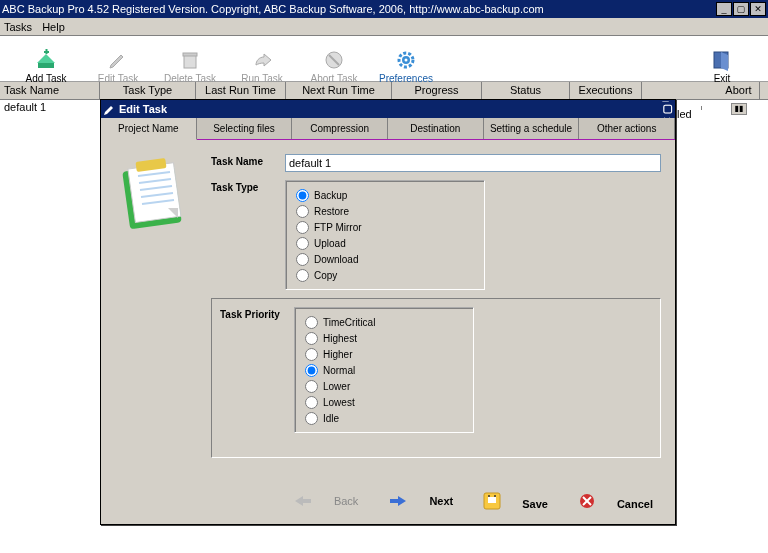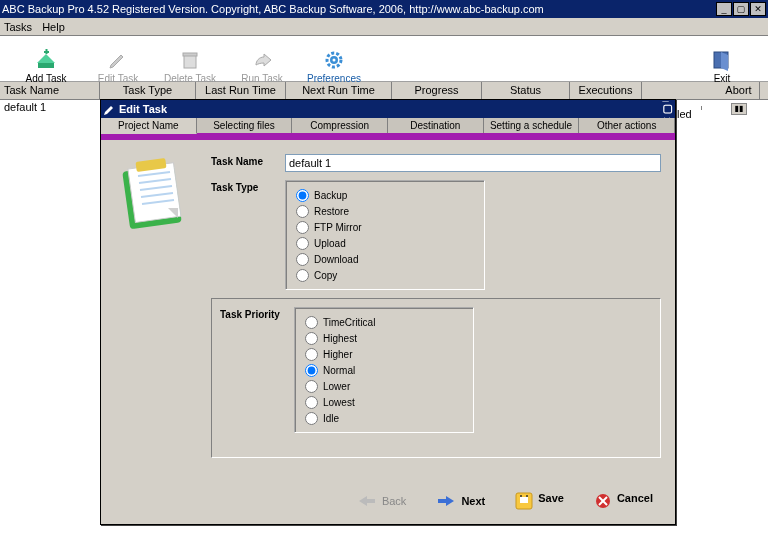--- a/index.html
+++ b/index.html
@@ -25,37 +25,37 @@
 .col-nextrun { width: 106px; }
 .col-progress { width: 90px; }
 .col-status { width: 88px; }
 .col-exec { width: 72px; }
 .col-enabled { width: 60px; margin-top: 24px; }
 .col-abort { width: 42px; margin-left: 16px; }
 .abort-btn { width: 16px; height: 12px; border: 1px solid #888; background: #d4d0c8; display: inline-flex; align-items: center; justify-content: center; font-size: 8px; }
 .dialog { position: absolute; left: 100px; top: 99px; width: 576px; background: #d4d0c8; border: 1px solid #000; box-shadow: 1px 1px 0 #404040; }
 .dialog-title { background: #0a246a; color: #fff; height: 18px; display: flex; align-items: center; padding: 0 2px; font-size: 11px; font-weight: bold; }
 .dialog-title .t { flex: 1; padding-left: 2px; }
-.tabstrip { display: flex; background: #c8c4bc; height: 22px; border-bottom: 7px solid #a21caf; }
+.tabstrip { display: flex; background: #c8c4bc; height: 22px; border-bottom: 1px solid #a21caf; }
 .tab { flex: 1; border-right: 1px solid #808080; display: flex; align-items: center; justify-content: center; font-size: 10px; background: #c8c4bc; }
 .tab.active { background: #d4d0c8; border-bottom: 1px solid #d4d0c8; margin-bottom: -1px; }
 .dialog-body { padding: 14px; display: flex; gap: 16px; }
 .side-icon { width: 80px; height: 80px; display: flex; align-items: center; justify-content: center; }
 .form-area { flex: 1; }
 .form-row { display: flex; align-items: flex-start; margin-bottom: 8px; }
 .form-row .lbl { width: 74px; font-weight: bold; font-size: 10px; color: #000; padding-top: 2px; }
 .form-row input[type=text] { flex: 1; height: 18px; border: 1px solid #7f9db9; padding: 1px 3px; font-size: 11px; background: #fff; }
 .radio-group { border: 1px solid #808080; border-top-color: #fff; border-left-color: #fff; box-shadow: inset 1px 1px 0 #808080; padding: 6px 10px; width: 200px; background: #d4d0c8; }
 .radio-group.inner { border: 1px inset #fff; }
 .radio-line { display: flex; align-items: center; height: 16px; font-size: 10px; }
 .radio-line input { margin-right: 5px; }
 .chk-line { display: flex; align-items: center; height: 18px; font-size: 10px; margin-top: 4px; }
 .chk-line input { margin-right: 5px; }
 .dialog-buttons { display: flex; justify-content: flex-end; align-items: center; gap: 30px; padding: 10px 22px 14px; }
-.dbtn { display: flex; align-items: flex-start; gap: 5px; font-size: 11px; font-weight: bold; }
+.dbtn { display: flex; align-items: flex-end; gap: 21px; font-size: 11px; font-weight: bold; }
 .dbtn.disabled { color: #888; font-weight: normal; }
 fieldset { border: 1px solid #fff; border-top-color: #808080; border-left-color: #808080; padding: 8px; margin-bottom: 10px; }
 svg { display: block; }
 </style>
 </head>
 <body>
 
 <div class="titlebar">
   <span class="title">ABC Backup Pro 4.52   Registered Version. Copyright, ABC Backup Software, 2006, http://www.abc-backup.com</span>
   <div class="win-btns">
@@ -99,20 +99,29 @@
     </span>
     <span>Delete Task</span>
   </div>
   <div class="toolbar-item disabled">
     <span class="ticon">
       <svg width="22" height="22">
           <path d="M5 16 C5 12 8 8 13 8 L13 5 L20 11 L13 17 L13 14 C9 14 7 15 5 16 Z" fill="#ddd" stroke="#aaa"></path>
         </svg>
     </span>
     <span>Run Task</span>
+  </div>
+  <div class="toolbar-item disabled">
+    <span class="ticon">
+      <svg width="22" height="22">
+          <circle cx="11" cy="11" r="8" fill="#ddd" stroke="#aaa"></circle>
+          <line x1="6" y1="6" x2="16" y2="16" stroke="#aaa" stroke-width="2"></line>
+        </svg>
+    </span>
+    <span>Abort Task</span>
   </div>
   <div class="toolbar-item">
     <span class="ticon">
       <svg width="22" height="22">
           <circle cx="11" cy="11" r="7" fill="none" stroke="#3b8fd6" stroke-width="3" stroke-dasharray="3 2"></circle>
           <circle cx="11" cy="11" r="4" fill="#3b8fd6"></circle>
           <circle cx="11" cy="11" r="1.5" fill="#fff"></circle>
         </svg>
     </span>
     <span style="color:#1a5ea8">Preferences</span>

